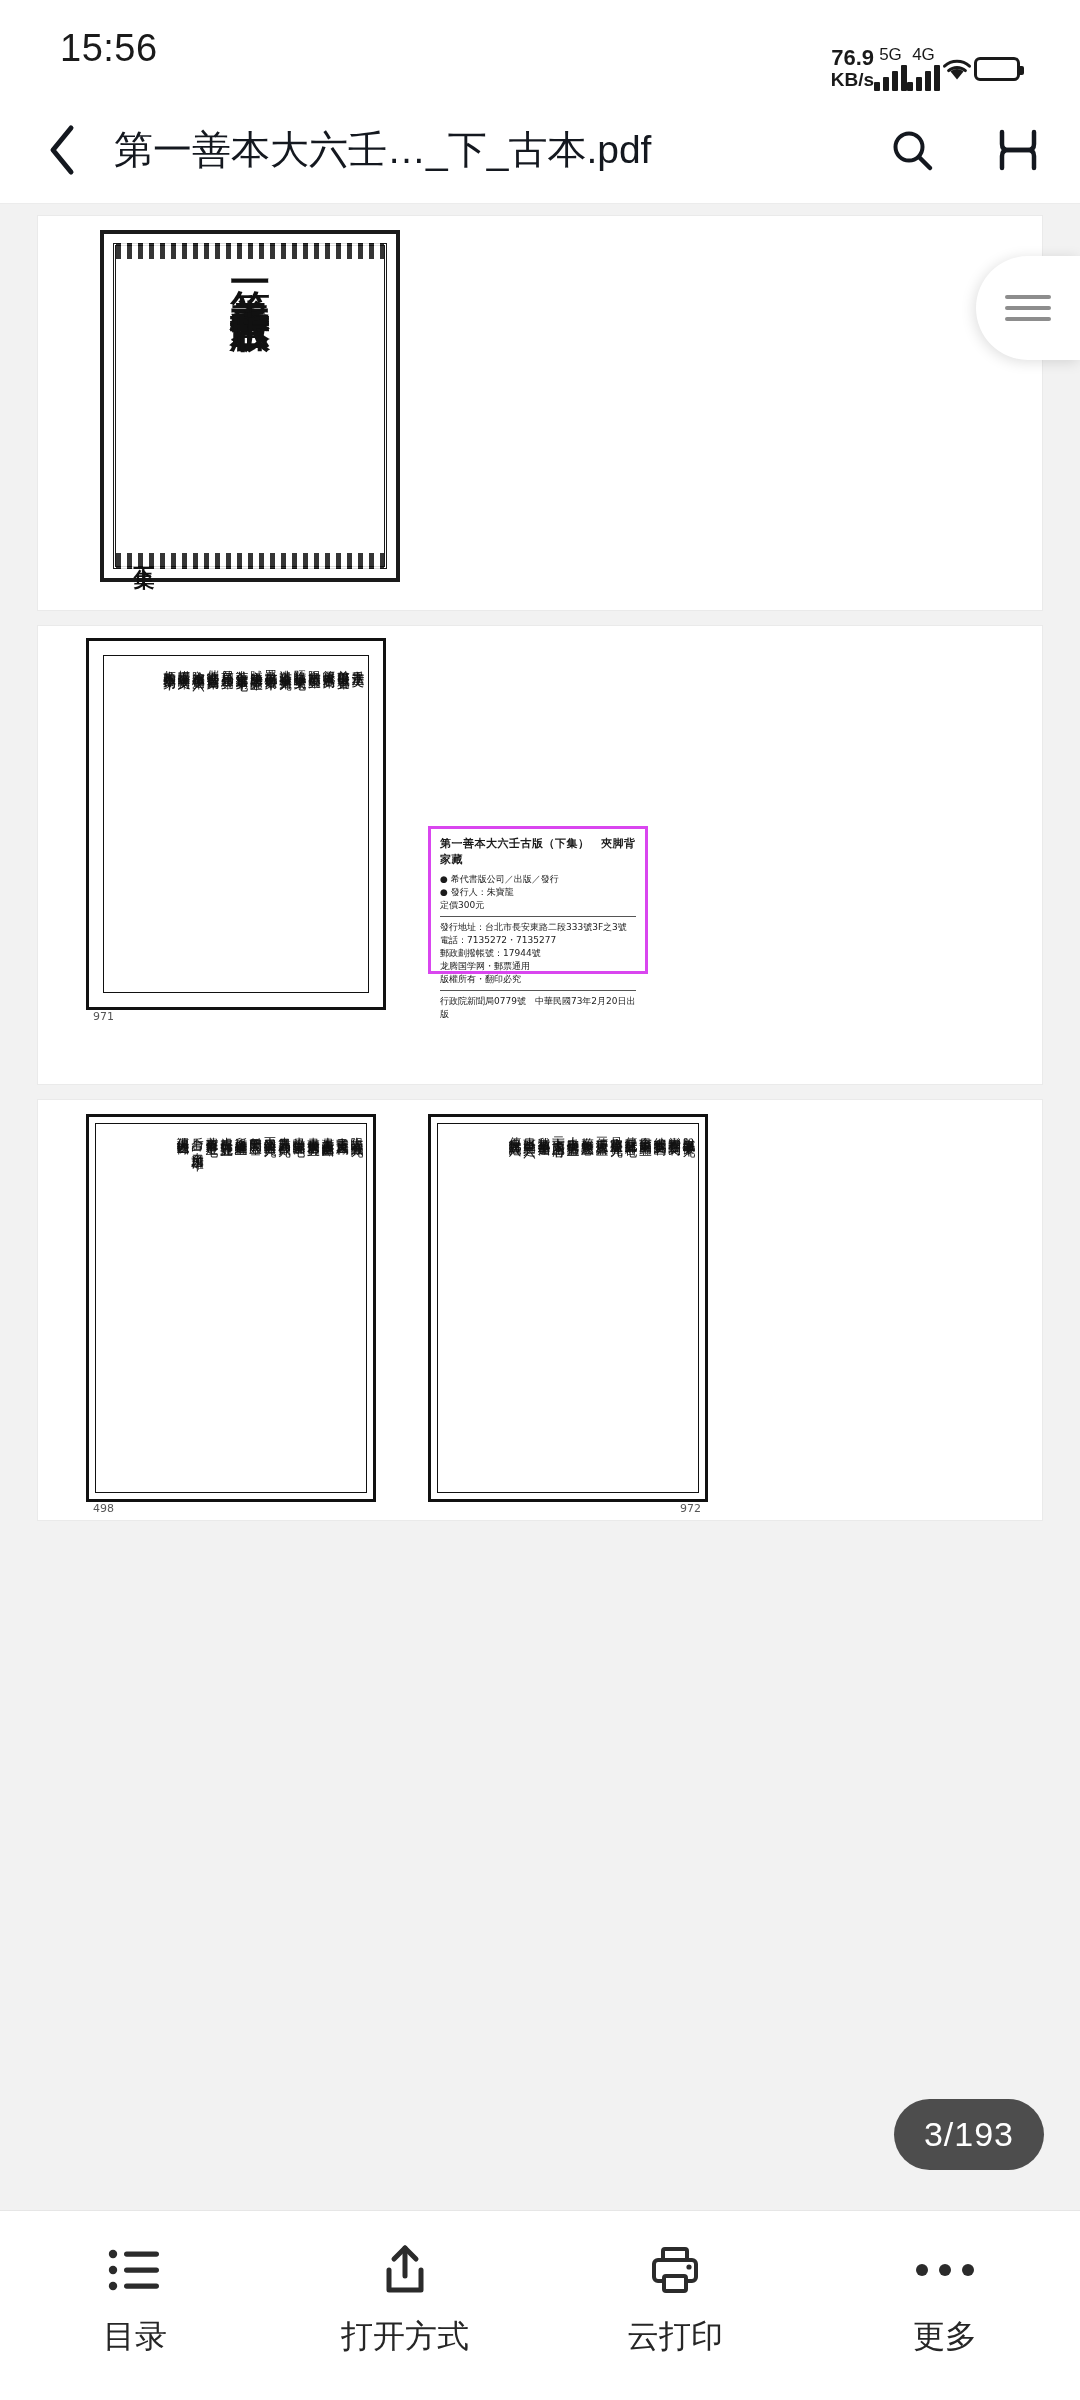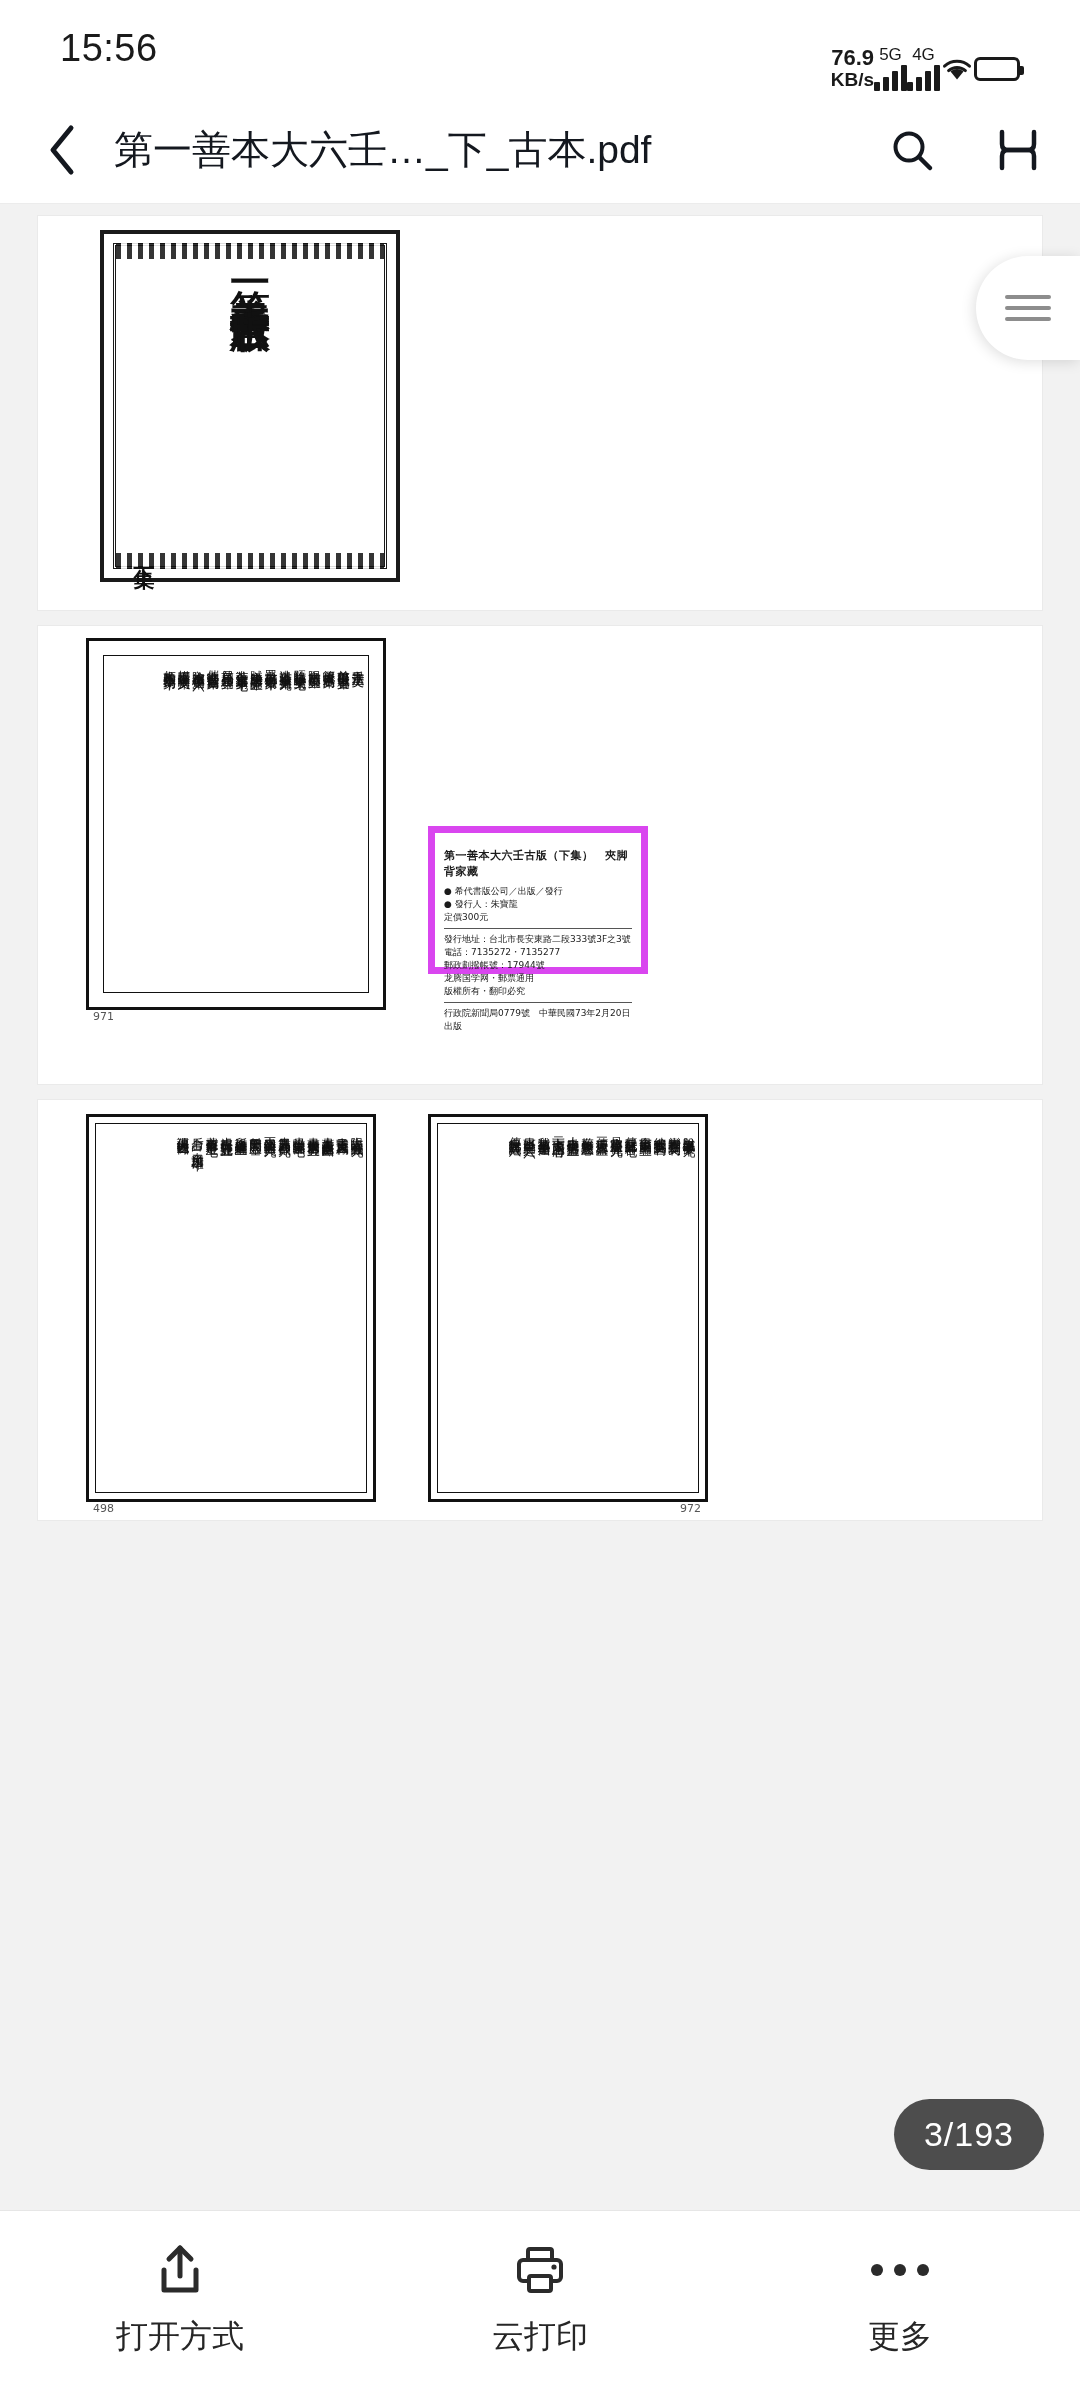--- a/index.html
+++ b/index.html
@@ -139,22 +139,22 @@
   .block2 {
     left: 48px; top: 12px; width: 300px; height: 372px;
     border: 3px solid #111; background: #fff; padding: 14px;
   }
   .block2 .in { border: 1px solid #111; height: 100%; padding: 4px 3px; }
   .tinycol { font-size: 12.5px; line-height: 1.0; }
 
   
   .imprint {
     left: 390px; top: 200px; width: 220px; height: 148px;
-    border: 7px solid #d946ef; background: #fff;
-    padding: 15px 9px; font-size: 9px; line-height: 1.45; color: #1b1b1b;
+    border: 3px solid #d946ef; background: #fff;
+    padding: 7px 9px; font-size: 9px; line-height: 1.45; color: #1b1b1b;
     font-family: "DejaVu Sans", sans-serif;
   }
   .imprint .hd { font-size: 11px; font-weight: 700; margin-bottom: 5px; letter-spacing: .5px; }
   .imprint .row { display: flex; justify-content: space-between; flex-direction: column; }
   .imprint hr { border: 0; border-top: 1px solid #555; margin: 4px 0; }
 
   
   .wm {
     position: absolute; left: 538px; top: 738px; text-align: center;
     color: #7c7ccb; font-family: "DejaVu Sans", sans-serif;
@@ -389,20 +389,33 @@
           <i></i>
           <i></i>
         </span>
     </div>
 
     <div class="pageind">3/193</div>
   </div>
 
   <div class="bottombar">
 
+    <div class="tab">
+      <span class="ico">
+        <svg width="56" height="46" viewBox="0 0 56 46">
+          <circle cx="6" cy="7" r="4.2" fill="#2b2b2b"></circle>
+            <rect x="17" y="4.4" width="35" height="5.4" rx="2.7" fill="#2b2b2b"></rect>
+          <circle cx="6" cy="23" r="4.2" fill="#2b2b2b"></circle>
+            <rect x="17" y="20.4" width="35" height="5.4" rx="2.7" fill="#2b2b2b"></rect>
+          <circle cx="6" cy="39" r="4.2" fill="#2b2b2b"></circle>
+            <rect x="17" y="36.4" width="35" height="5.4" rx="2.7" fill="#2b2b2b"></rect>
+        </svg>
+      </span>
+      <span class="lbl">目录</span>
+    </div>
 
 
     <div class="tab">
       <span class="ico">
         <svg width="50" height="52" viewBox="0 0 50 52">
           <path d="M25 4 L25 32" stroke="#2b2b2b" stroke-width="5" stroke-linecap="round"></path>
           <path d="M14 15 L25 4 L36 15" stroke="#2b2b2b" stroke-width="5" fill="none" stroke-linecap="round" stroke-linejoin="round"></path>
           <path d="M9 26 L9 46 L41 46 L41 26" stroke="#2b2b2b" stroke-width="5" fill="none" stroke-linecap="round" stroke-linejoin="round"></path>
         </svg>
       </span>

